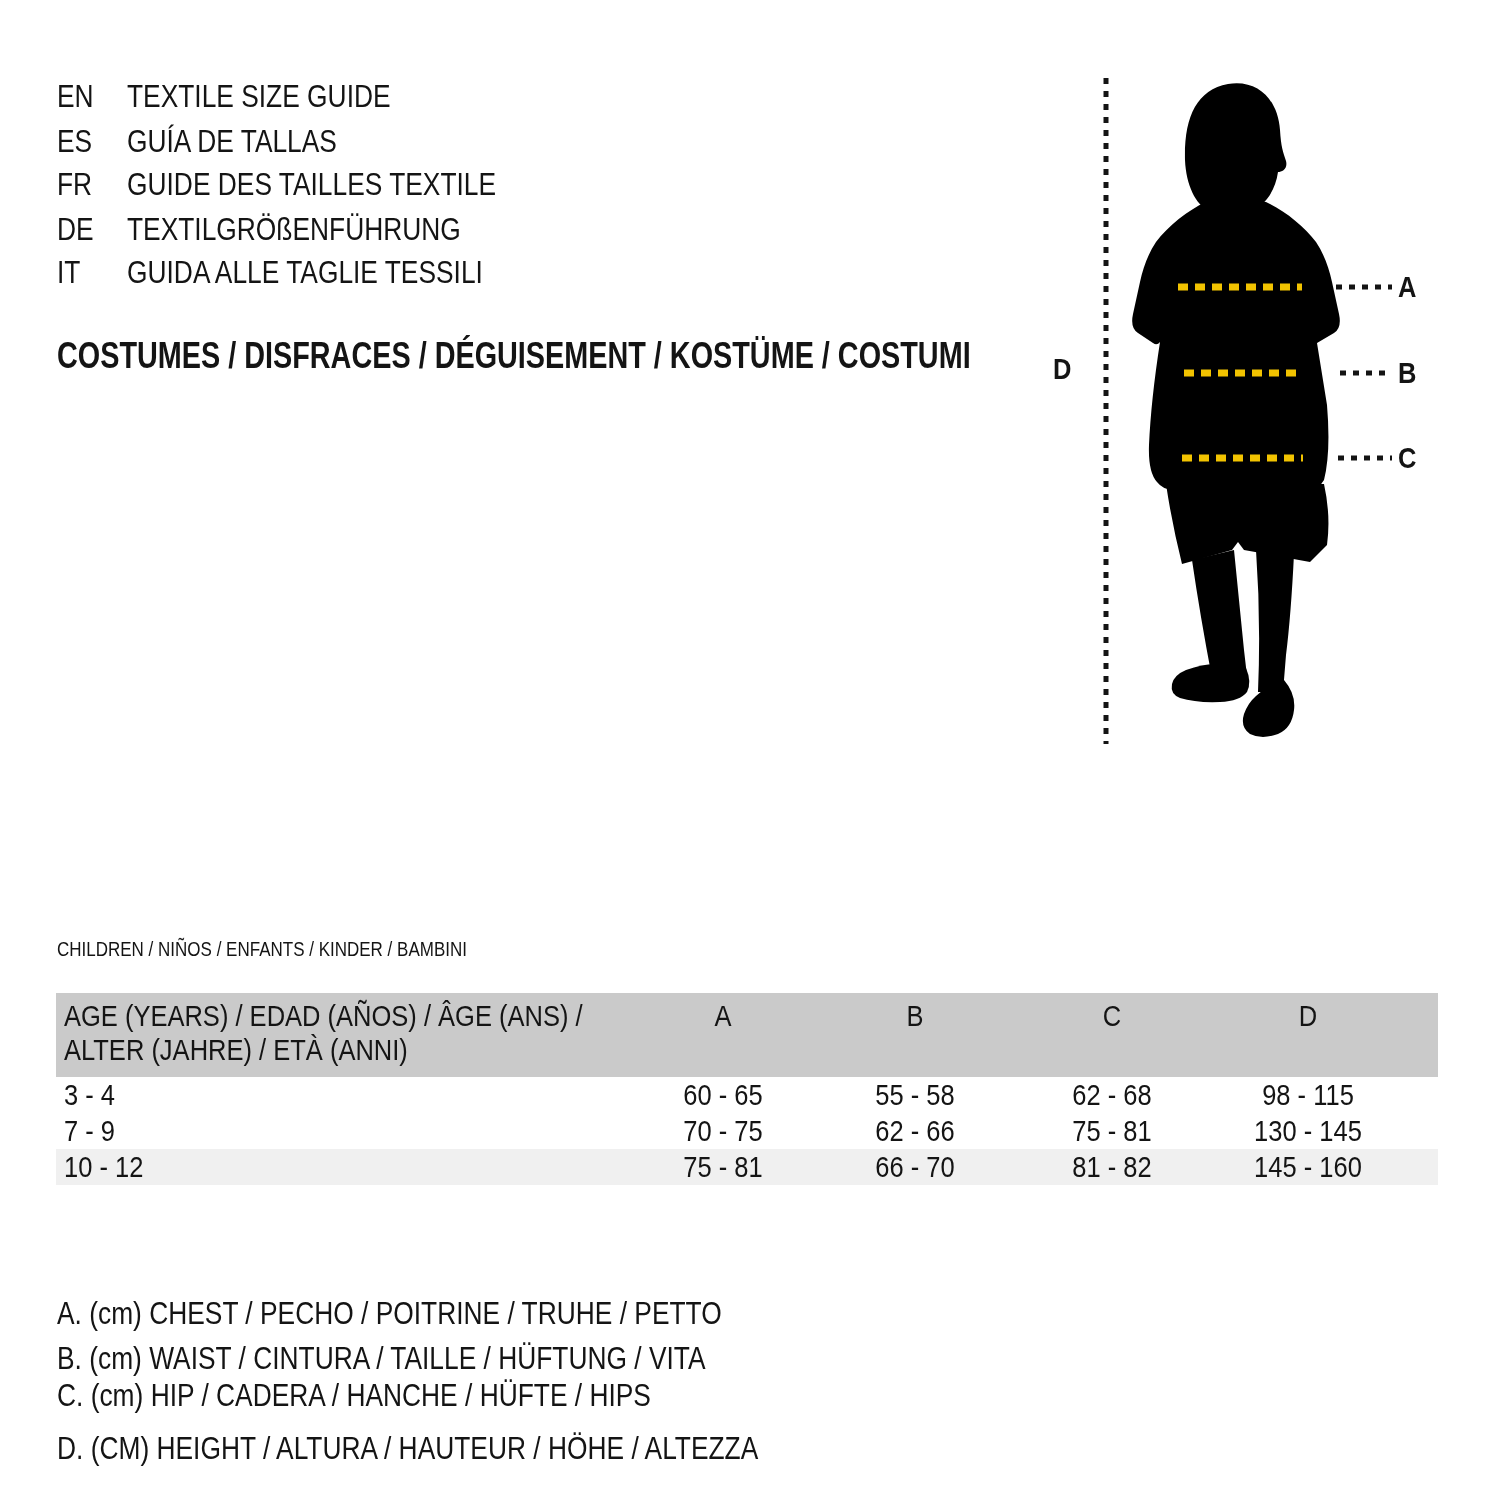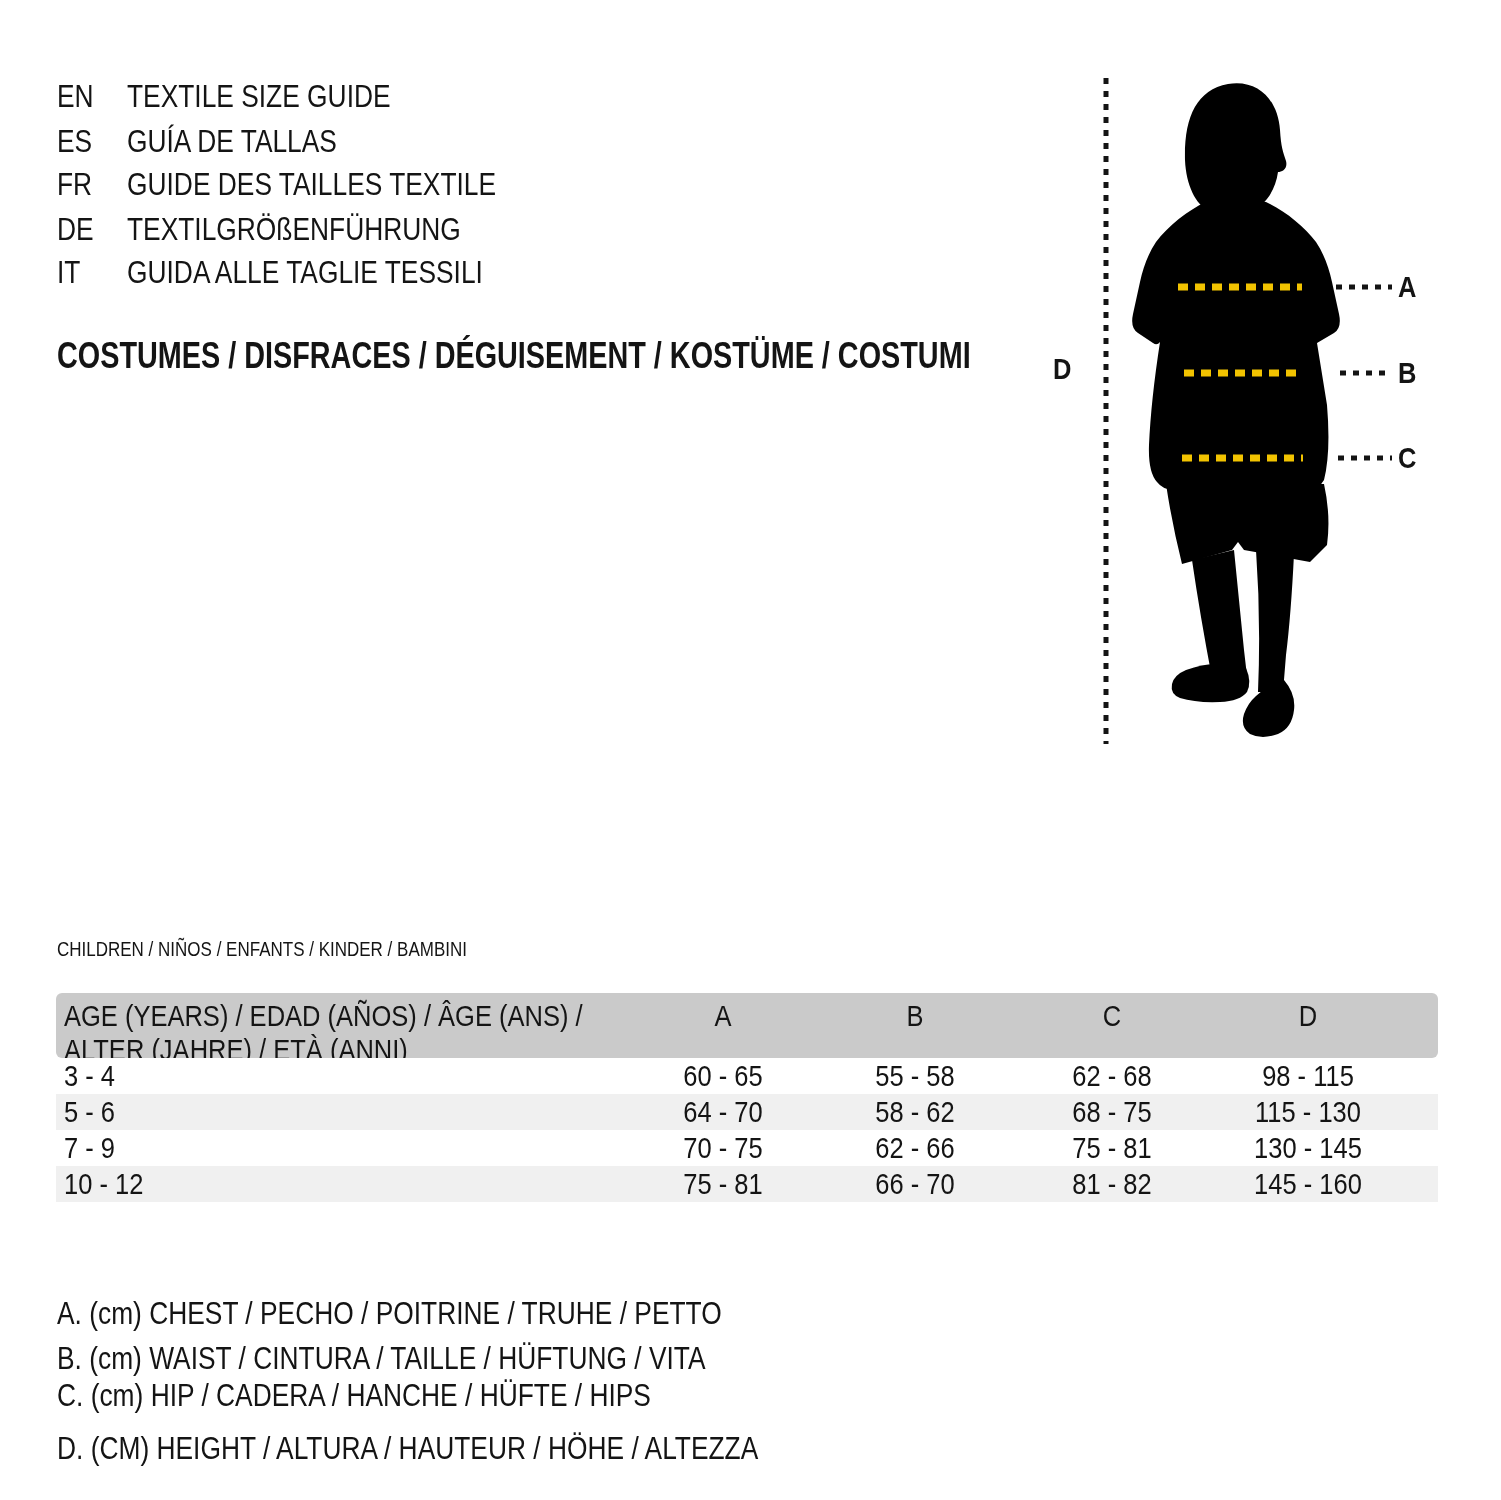--- a/index.html
+++ b/index.html
@@ -19,21 +19,21 @@
   .figure-svg{position:absolute;left:1090px;top:60px;width:330px;height:700px;}
   .sil{fill:var(--silhouette,#000);}
   .yline{stroke:var(--accent-yellow,#F2C300);stroke-width:7;stroke-dasharray:10 7;fill:none;}
   .dline{stroke:#141414;stroke-width:5;stroke-dasharray:6 7;fill:none;}
   .mlabel{position:absolute;left:1398px;font-size:30px;font-weight:bold;
           transform:translateY(-50%) scaleX(.85);transform-origin:0 50%;line-height:1;white-space:nowrap;}
   .mlabel-d{left:1053px;}
   
   .children-title{position:absolute;left:57px;top:938px;font-size:20px;font-weight:normal;margin:0;}
   .size-table{position:absolute;left:56px;top:993px;width:1382px;}
-  .thead{position:relative;height:65px;background:var(--table-header-bg,#CACACA);border-radius:6px;}
+  .thead{position:relative;height:84px;background:var(--table-header-bg,#CACACA);}
   .thead-line{position:absolute;left:8px;font-size:30px;}
   .thead-line.l1{top:8px;}
   .thead-line.l2{top:42px;}
   .col-letter{position:absolute;top:8px;font-size:30px;line-height:1;white-space:nowrap;
               transform:translateX(-50%) scaleX(.85);}
   .trow{position:relative;height:36px;background:#fff;text-align:right;}
   .trow.alt{background:var(--table-alt-row-bg,#F0F0F0);}
   .age-cell{position:absolute;left:8px;top:0;font-size:30px;line-height:36px;white-space:nowrap;
             transform:scaleX(.85);transform-origin:0 50%;}
   .val-cell{position:absolute;top:0;font-size:30px;line-height:36px;white-space:nowrap;
@@ -121,27 +121,20 @@
       <span class="col-letter" style="left:1252px">D</span>
     </div>
 
     <div class="trow">
       <span class="age-cell">3 - 4</span>
       <span class="val-cell" style="left:667px">60 - 65</span>
       <span class="val-cell" style="left:859px">55 - 58</span>
       <span class="val-cell" style="left:1056px">62 - 68</span>
       <span class="val-cell" style="left:1252px">98 - 115</span>
     </div>
-    <div class="trow alt">
-      <span class="age-cell">5 - 6</span>
-      <span class="val-cell" style="left:667px">64 - 70</span>
-      <span class="val-cell" style="left:859px">58 - 62</span>
-      <span class="val-cell" style="left:1056px">68 - 75</span>
-      <span class="val-cell" style="left:1252px">115 - 130</span>
-    </div>
     <div class="trow">
       <span class="age-cell">7 - 9</span>
       <span class="val-cell" style="left:667px">70 - 75</span>
       <span class="val-cell" style="left:859px">62 - 66</span>
       <span class="val-cell" style="left:1056px">75 - 81</span>
       <span class="val-cell" style="left:1252px">130 - 145</span>
     </div>
     <div class="trow alt">
       <span class="age-cell">10 - 12</span>
       <span class="val-cell" style="left:667px">75 - 81</span>

